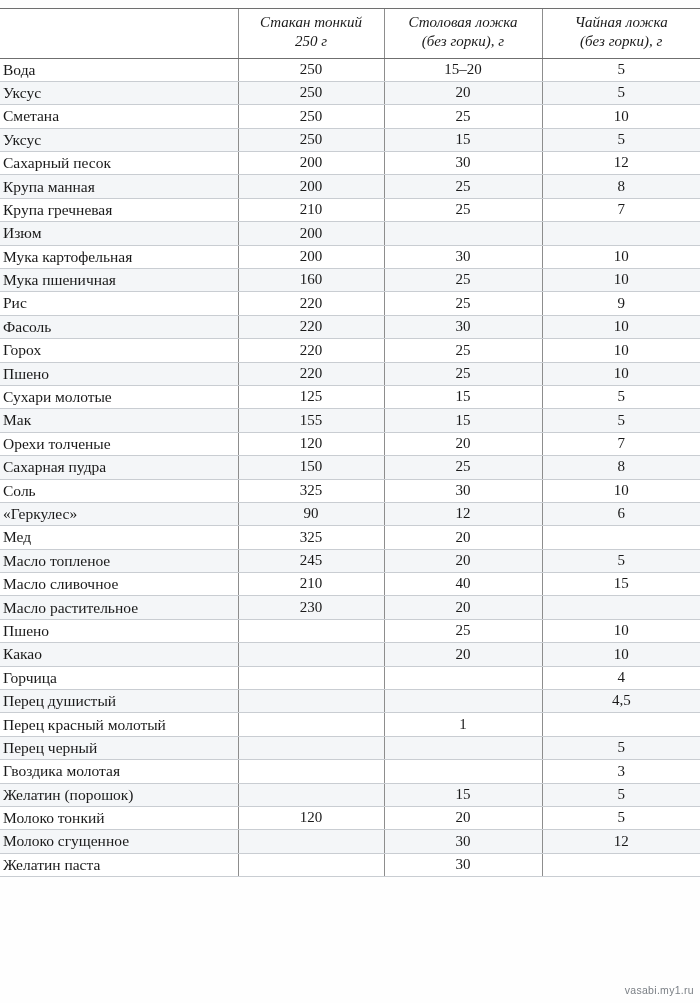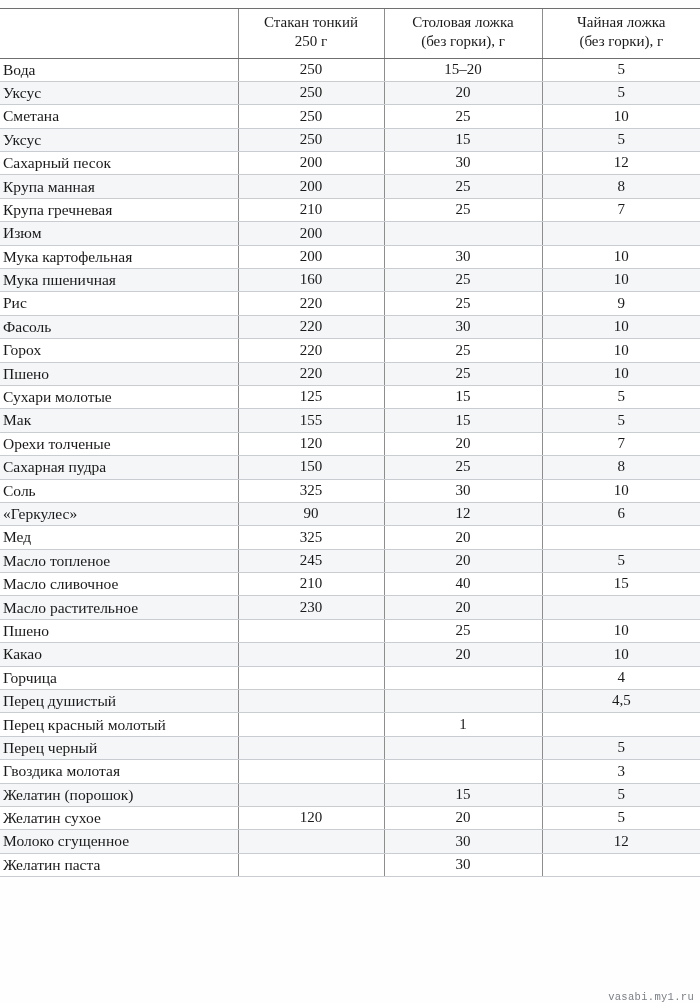--- a/index.html
+++ b/index.html
@@ -47,20 +47,21 @@
     border-left: none;
     border-top: 1px solid #6f6f6f;
   }
   table.measures thead th.h1,
   table.measures thead th.h2,
   table.measures thead th.h3 {
     border-top: 1px solid #6f6f6f;
   }
   table.measures thead th .hl {
     display: block;
+    font-style: italic;
   }
 
   table.measures tbody td {
     height: 22.4px;
     padding: 0 6px;
     border-bottom: 1px solid #c9cdd2;
     border-left: 1px solid #8d8d8d;
     vertical-align: middle;
     line-height: 1.05;
     white-space: nowrap;
@@ -78,22 +79,22 @@
   }
   table.measures tbody tr:nth-child(even) td {
     background: #f4f6f8;
   }
   table.measures tbody tr:nth-child(odd) td {
     background: #ffffff;
   }
   .watermark {
     position: absolute;
     right: 6px;
-    bottom: 0;
-    font-family: Liberation Mono, monospace;
+    bottom: 7px;
+    font-family: Liberation Sans, sans-serif;
     font-size: 10.5px;
     color: #7a7f85;
     letter-spacing: 0.3px;
   }
   .tablewrap {
     position: absolute;
     left: 0;
     top: 8px;
     width: 700px;
   }
@@ -314,21 +315,21 @@
             <td class="num"></td>
             <td class="num">3</td>
           </tr>
           <tr>
             <td class="name">Желатин (порошок)</td>
             <td class="num"></td>
             <td class="num">15</td>
             <td class="num">5</td>
           </tr>
           <tr>
-            <td class="name">Желатин сухое</td>
+            <td class="name">Молоко тонкий</td>
             <td class="num">120</td>
             <td class="num">20</td>
             <td class="num">5</td>
           </tr>
           <tr>
             <td class="name">Молоко сгущенное</td>
             <td class="num"></td>
             <td class="num">30</td>
             <td class="num">12</td>
           </tr>

